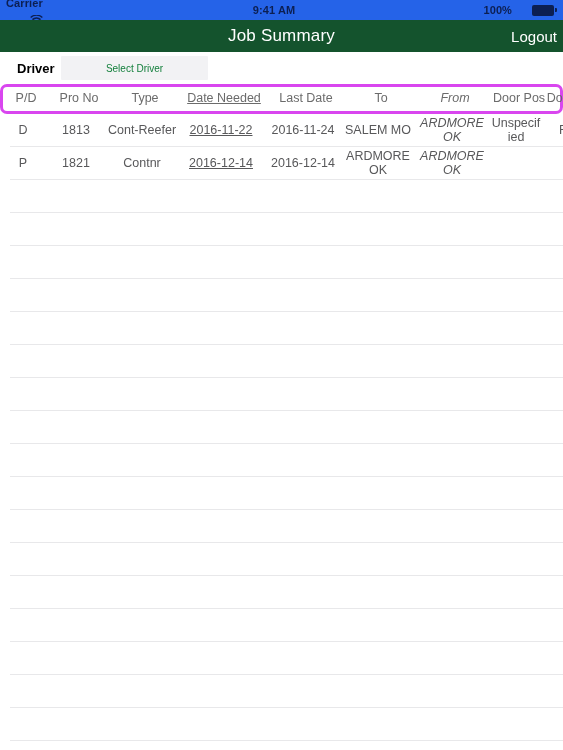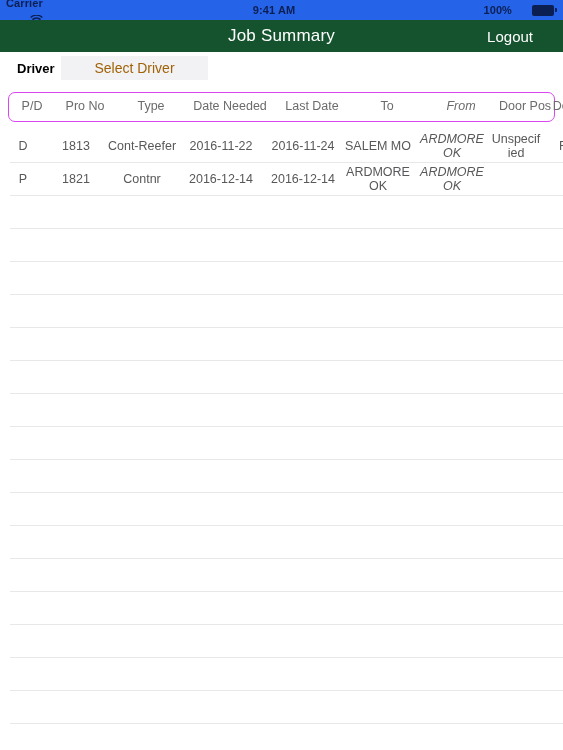--- a/index.html
+++ b/index.html
@@ -102,21 +102,21 @@
     justify-content: center;
   }
   .nav-title {
     font-size: 17px;
     color: #ffffff;
     font-weight: 400;
     letter-spacing: 0.2px;
   }
   .nav-logout {
     position: absolute;
-    right: 28px;
+    right: 4px;
     top: 50%;
     transform: translateY(-50%);
     font-size: 15px;
     color: #ffffff;
     cursor: pointer;
     background: none;
     border: none;
     font-family: inherit;
     padding: 2px 2px;
   }
@@ -137,45 +137,45 @@
     width: 56px;
     flex: 0 0 auto;
     padding-left: 12px;
   }
   .select-driver-btn {
     width: 147px;
     height: 24px;
     background: #f2f2f4;
     border: none;
     border-radius: 1px;
-    color: #a16207;
-    font-size: 14px;
+    color: #15803d;
+    font-size: 10px;
     font-family: inherit;
     cursor: pointer;
     display: flex;
     align-items: center;
     justify-content: center;
   }
 
   
   .table-wrap {
     position: relative;
     height: 662px;
     overflow: hidden;
   }
 
   .table-header {
     position: relative;
     height: 30px;
-    border: 1px solid #d946ef;
+    border: 3px solid #d946ef;
     border-radius: 7px;
     display: flex;
     align-items: center;
     background: #ffffff;
-    margin: 8px;
+    margin: 0;
   }
   .table-header .cell {
     font-size: 12.5px;
     color: #6b6b6b;
     text-align: center;
     line-height: 1.05;
     white-space: nowrap;
     overflow: hidden;
   }
 
@@ -202,21 +202,21 @@
     line-height: 1.05;
     overflow: hidden;
     padding: 0 1px;
   }
   .row.empty-row .cell { color: transparent; }
 
   
   .c-pd       { width: 46px;  flex: 0 0 46px; }
   .c-prono    { width: 60px;  flex: 0 0 60px; }
   .c-type     { width: 72px;  flex: 0 0 72px; }
-  .c-dateneed { width: 86px;  flex: 0 0 86px; }
+  .c-dateneed { width: 86px;  flex: 0 0 86px; text-decoration: underline; }
   .c-lastdate { width: 78px;  flex: 0 0 78px; }
   .c-to       { width: 72px;  flex: 0 0 72px; }
   .c-from     { width: 76px;  flex: 0 0 76px; font-style: italic; }
   .c-doorpos  { width: 52px;  flex: 0 0 52px; }
   .c-doortype { width: 61px;  flex: 0 0 61px; }
 
   .wrap-cell { white-space: normal; word-break: break-word; }
 </style>
 </head>
 <body>

